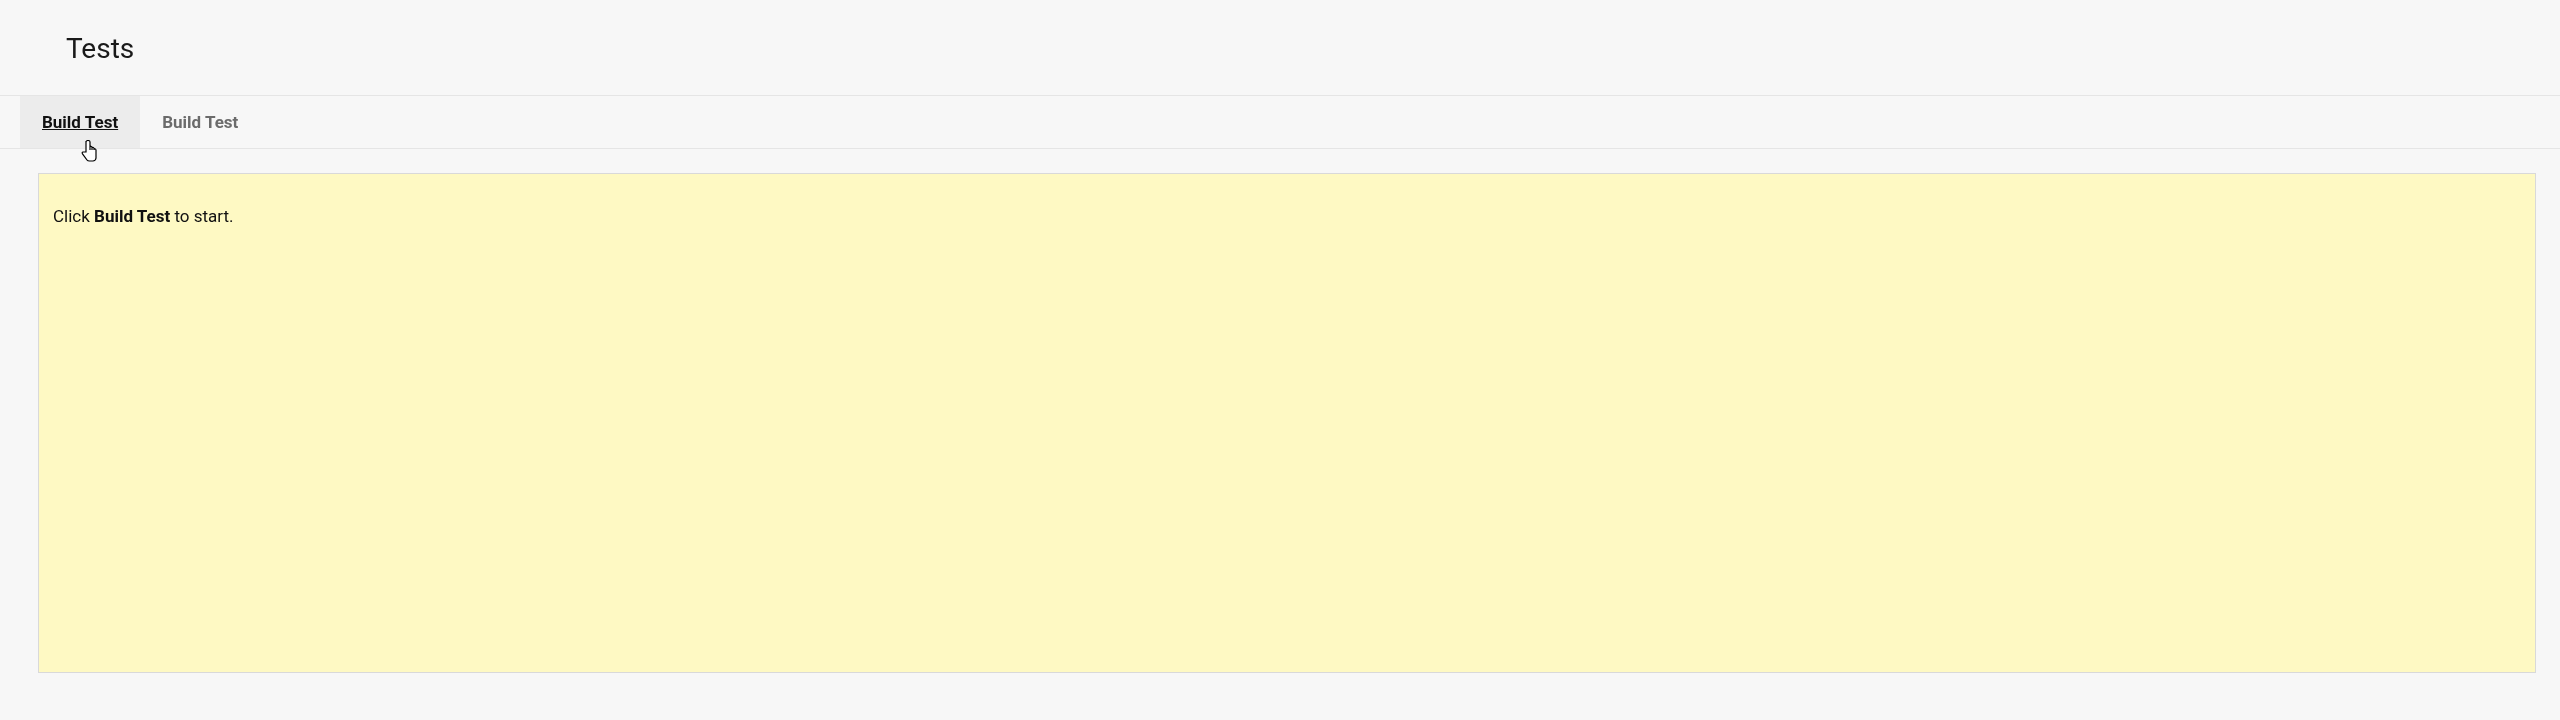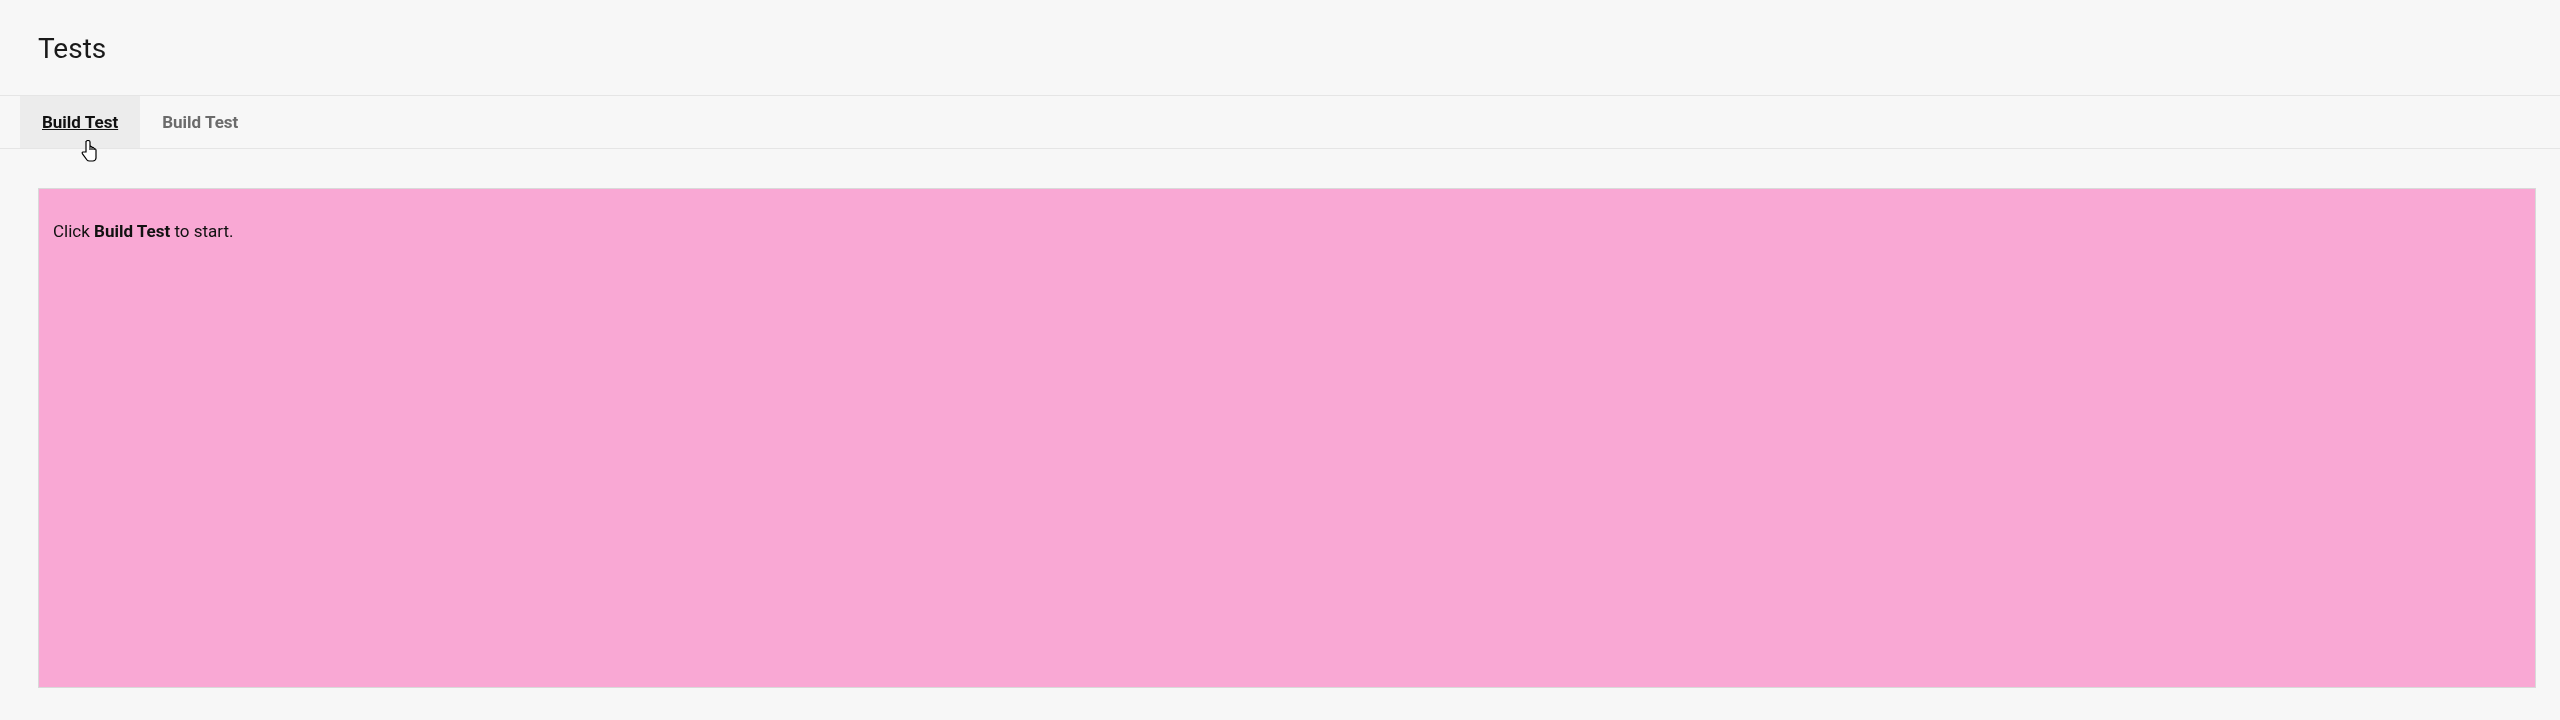--- a/index.html
+++ b/index.html
@@ -10,20 +10,21 @@
     body {
       font-family: -apple-system, BlinkMacSystemFont, "Segoe UI", Roboto, Helvetica, Arial, sans-serif;
       background: #f7f7f7;
       width: 2560px;
       height: 720px;
       overflow: hidden;
       position: relative;
     }
     .header {
       padding: 32px 0 30px 38px;
+      margin-left: 28px;
     }
     .page-title {
       font-size: 28px;
       font-weight: 400;
       color: #1a1a1a;
     }
     .tabs-row {
       display: flex;
       align-items: stretch;
       border-top: 1px solid #e5e5e5;
@@ -41,25 +42,24 @@
     }
     .tab.active {
       background: #ececec;
       color: #111;
       text-decoration: underline;
     }
     .content-wrap {
       padding: 24px 24px 0 38px;
     }
     .content-panel {
-      background: #f9a8d4;
+      background: #fef9c3;
       border: 1px solid #d9d9d9;
       min-height: 500px;
       padding: 32px 14px 14px 14px;
-      margin-top: 15px;
     }
     .instruction {
       font-size: 17px;
       color: #111;
     }
     .instruction .bold {
       font-weight: 700;
     }
     .cursor-pointer-icon {
       position: absolute;

